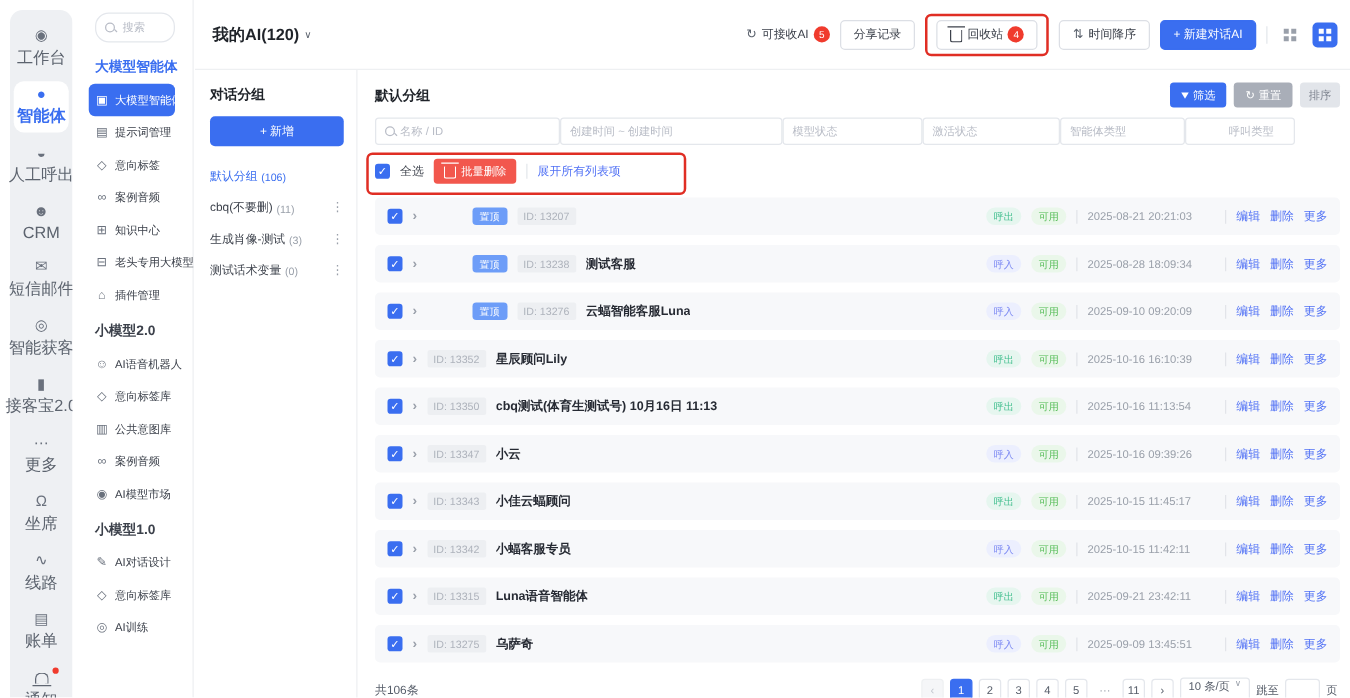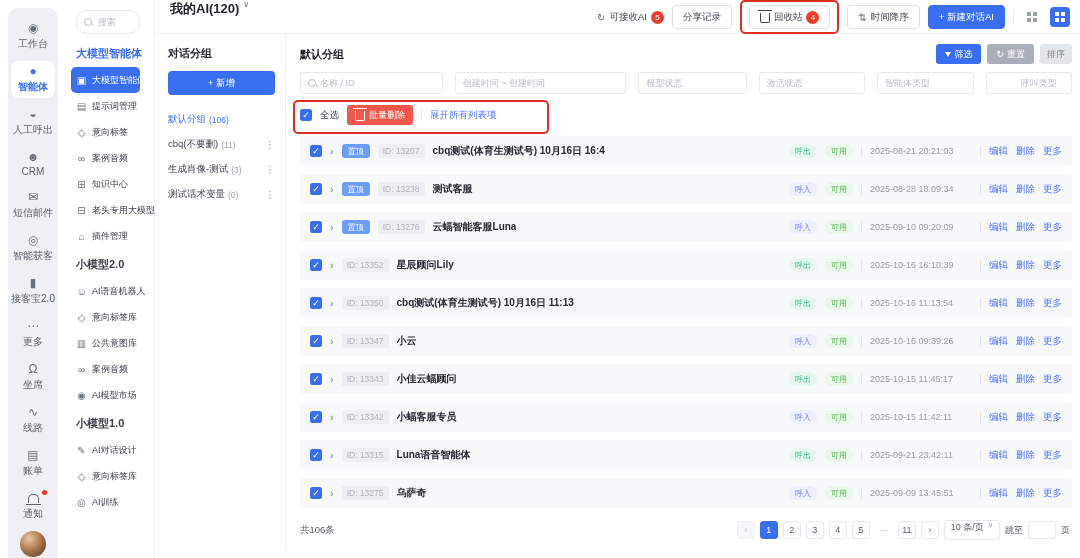--- a/index.html
+++ b/index.html
@@ -7,21 +7,21 @@
        font-family:"Liberation Sans","DejaVu Sans",sans-serif;color:#3c414b;}
   
   .rail{position:absolute;left:8px;top:8px;width:50px;height:550px;background:#eef0f3;
         border-radius:10px 10px 0 0;display:flex;flex-direction:column;align-items:center;
         padding-top:10px;box-sizing:border-box;}
   .rail-item{position:relative;display:flex;flex-direction:column;align-items:center;gap:2px;
              width:44px;padding:4px 0;border-radius:8px;margin-bottom:6px;cursor:pointer;}
   .rail-item.active{background:#fff;}
   .rail-glyph{font-size:12px;line-height:13px;height:13px;color:#6a717d;}
   .rail-item.active .rail-glyph{color:#3A6EF0;}
-  .rail-label{font-size:10px;color:#5c636e;white-space:nowrap;}
+  .rail-label{font-size:13px;color:#5c636e;white-space:nowrap;}
   .rail-item.active .rail-label{color:#3A6EF0;font-weight:700;}
   .rail-spacer{flex:1;}
   .bell-glyph{display:inline-block;width:9px;height:8px;border:1.2px solid #5f6672;border-bottom:none;
               border-radius:5px 5px 0 0;position:relative;margin-top:2px;}
   .bell-glyph::after{content:"";position:absolute;left:-3px;right:-3px;bottom:-2px;height:1.2px;background:#5f6672;}
   .red-dot{position:absolute;top:2px;right:8px;width:5px;height:5px;border-radius:50%;background:#F03B2D;}
   .avatar{width:26px;height:26px;border-radius:50%;margin-bottom:8px;flex:none;cursor:pointer;
           background:radial-gradient(circle at 35% 30%,#e9c9a8 0%,#b07a4e 45%,#4a3527 100%);}
   
   .sidebar{position:absolute;left:58px;top:0;width:97px;height:558px;background:#fff;
@@ -32,21 +32,21 @@
   .side-search input::placeholder,.g-search input::placeholder{color:#b8bcc6;}
   .side-section-header{font-size:11px;font-weight:700;color:#3c414b;margin:8px 0 6px;white-space:nowrap;}
   .side-section-header.active{color:#3A6EF0;}
   .side-item{display:flex;align-items:center;gap:5px;height:26px;font-size:9px;color:#3c414b;
              border-radius:5px;padding:0 5px;margin-left:-5px;cursor:pointer;white-space:nowrap;}
   .side-item.active{background:#3A6EF0;color:#fff;}
   .side-icon{font-size:10px;color:#6a717d;width:11px;text-align:center;flex:none;}
   .side-item.active .side-icon{color:#fff;}
   
   .content{position:absolute;left:156px;top:0;right:0;height:558px;}
-  .topbar{height:34px;border-bottom:1px solid #eef0f2;display:flex;align-items:flex-start;
+  .topbar{height:56px;border-bottom:1px solid #eef0f2;display:flex;align-items:center;
           padding:0 10px 0 14px;box-sizing:border-box;}
   .tb-title{font-size:13px;font-weight:700;color:#1f2329;cursor:pointer;}
   .tb-caret{font-size:8px;color:#5c636e;margin-left:4px;}
   .tb-right{margin-left:auto;display:flex;align-items:center;gap:8px;}
   .tb-plain{display:flex;align-items:center;gap:4px;font-size:9.5px;color:#3c414b;cursor:pointer;}
   .tb-icon{font-size:10px;color:#5c636e;}
   .tb-btn{display:flex;align-items:center;gap:4px;height:24px;padding:0 10px;border:1px solid #dcdfe5;
           border-radius:4px;font-size:9.5px;color:#3c414b;background:#fff;cursor:pointer;box-sizing:border-box;}
   .tb-btn.primary{background:#3A6EF0;border-color:#3A6EF0;color:#fff;}
   .badge-red{min-width:13px;height:13px;border-radius:7px;background:#F03B2D;color:#fff;font-size:8px;
@@ -81,21 +81,21 @@
   .main{flex:1;position:relative;padding:10px 8px 0 14px;box-sizing:border-box;min-width:0;}
   .main-head{display:flex;align-items:center;margin-bottom:8px;}
   .main-head-btns{margin-left:auto;display:flex;gap:6px;}
   .mh-btn{height:20px;padding:0 9px;border-radius:3px;font-size:9px;display:flex;align-items:center;gap:3px;
           color:#fff;cursor:pointer;}
   .mh-btn.filter{background:#3A6EF0;}
   .mh-btn.reset{background:#A9AEB8;}
   .mh-btn.sort{background:#E2E5EA;color:#7e848f;padding:0 7px;}
   .funnel{width:0;height:0;border-left:3.5px solid transparent;border-right:3.5px solid transparent;
           border-top:5px solid #fff;}
-  .filters{display:flex;gap:12px;margin-bottom:9px;}
+  .filters{display:flex;gap:0;margin-bottom:9px;}
   .fbox{height:22px;border:1px solid #e4e7ec;border-radius:3px;display:flex;align-items:center;gap:4px;
         padding:0 7px;font-size:9px;color:#b8bcc6;box-sizing:border-box;background:#fff;white-space:nowrap;overflow:hidden;}
   .fbox:nth-child(1){width:148px;}
   .fbox:nth-child(2){width:178px;}
   .fbox:nth-child(3){width:112px;}
   .fbox:nth-child(4){width:110px;}
   .fbox:nth-child(5){width:100px;}
   .fbox:nth-child(6){width:88px;padding-left:34px;}
   .mag{display:inline-block;width:6px;height:6px;border:1.2px solid #b8bcc6;border-radius:50%;position:relative;flex:none;}
   .mag::after{content:"";position:absolute;width:3px;height:1.2px;background:#b8bcc6;transform:rotate(45deg);
@@ -107,21 +107,21 @@
   .batch-btn{height:20px;background:#F2574D;color:#fff;border-radius:3px;font-size:9px;display:flex;
              align-items:center;gap:4px;padding:0 8px;cursor:pointer;}
   .sel-div{width:1px;height:12px;background:#e4e7ec;}
   .expand-link{font-size:9.5px;color:#5272f5;cursor:pointer;}
   .annotation2{position:absolute;left:-7px;top:-3px;width:252px;height:30px;pointer-events:none;}
   .rows{display:flex;flex-direction:column;gap:8px;}
   .row{height:30px;background:#f7f8fa;border-radius:4px;display:flex;align-items:center;gap:8px;
        padding:0 10px;box-sizing:border-box;}
   .chev{color:#9aa0aa;font-size:11px;font-weight:700;cursor:pointer;}
   .chip{height:14px;border-radius:7px;font-size:8px;display:flex;align-items:center;padding:0 6px;flex:none;}
-  .chip.pin{background:#6D9DF8;color:#fff;border-radius:3px;}
+  .chip.pin{background:#6D9DF8;color:#fff;border-radius:3px;margin-left:36px;}
   .idchip{height:14px;background:#edeff2;border-radius:2px;color:#aeb3bc;font-size:8.5px;display:flex;
           align-items:center;padding:0 5px;flex:none;}
   .rname{font-size:10px;color:#262a33;font-weight:600;white-space:nowrap;overflow:hidden;text-overflow:ellipsis;}
   .spacer{flex:1;}
   .chip.call-out{background:#E6F6EF;color:#3FBE8D;}
   .chip.call-in{background:#ECEFFE;color:#7B88F2;}
   .chip.status{background:#EAF7EA;color:#4FBA51;}
   .vdiv{width:1px;height:11px;background:#e2e4e9;flex:none;}
   .rtime{font-size:9px;color:#9aa0aa;width:102px;flex:none;}
   .rlink{font-size:9.5px;color:#5272f5;cursor:pointer;flex:none;}
@@ -393,21 +393,20 @@
         <span class="sel-div"></span>
         <span class="expand-link">展开所有列表项</span>
       </div>
 
       <div class="rows" id="rows">
           <div class="row">
     <span class="cb">✓</span>
     <span class="chev">›</span>
     <span class="chip pin">置顶</span>
     <span class="idchip">ID: 13207</span>
-    <span class="rname">cbq测试(体育生测试号) 10月16日 16:4</span>
     <span class="spacer"></span>
     <span class="chip call call-out">呼出</span>
     <span class="chip status">可用</span>
     <span class="vdiv"></span>
     <span class="rtime">2025-08-21 20:21:03</span>
     <span class="vdiv"></span>
     <a class="rlink">编辑</a>
     <a class="rlink">删除</a>
     <a class="rlink">更多</a>
   </div>

